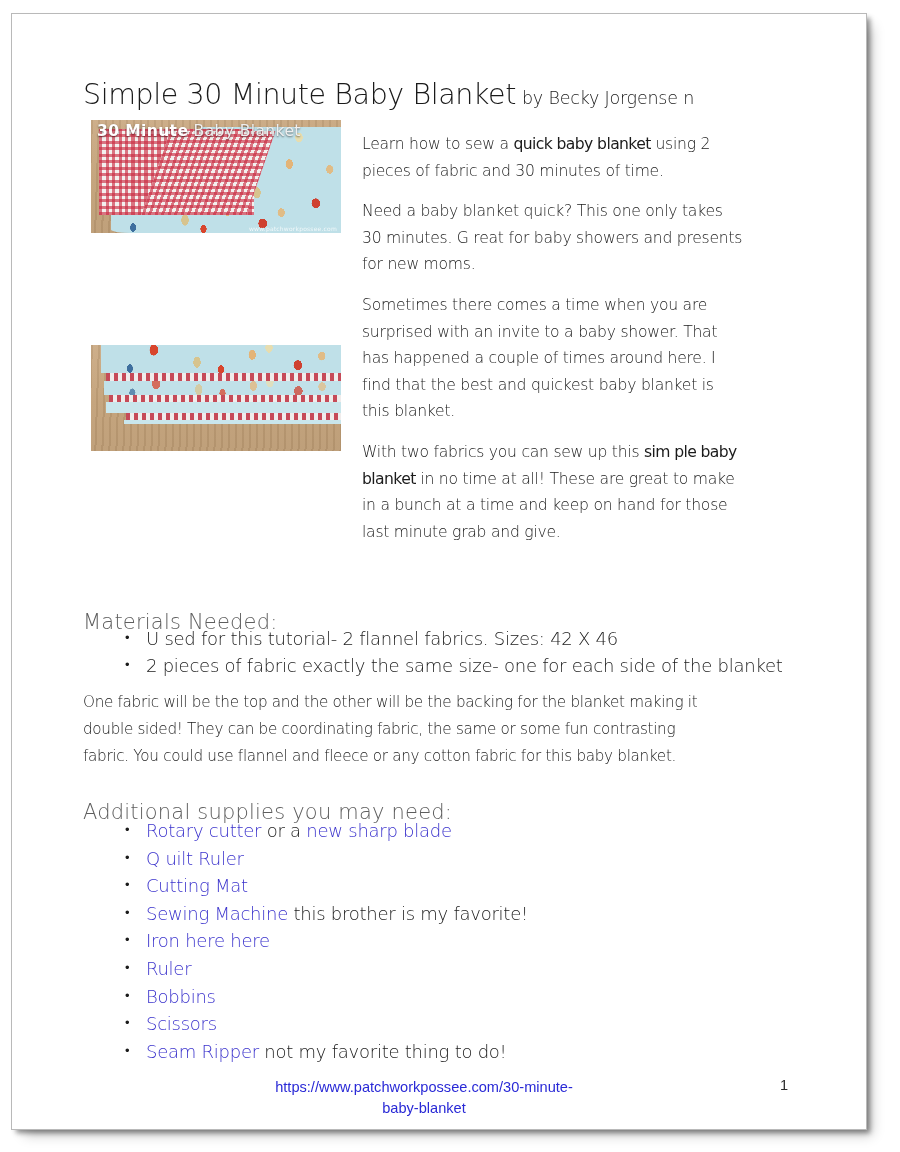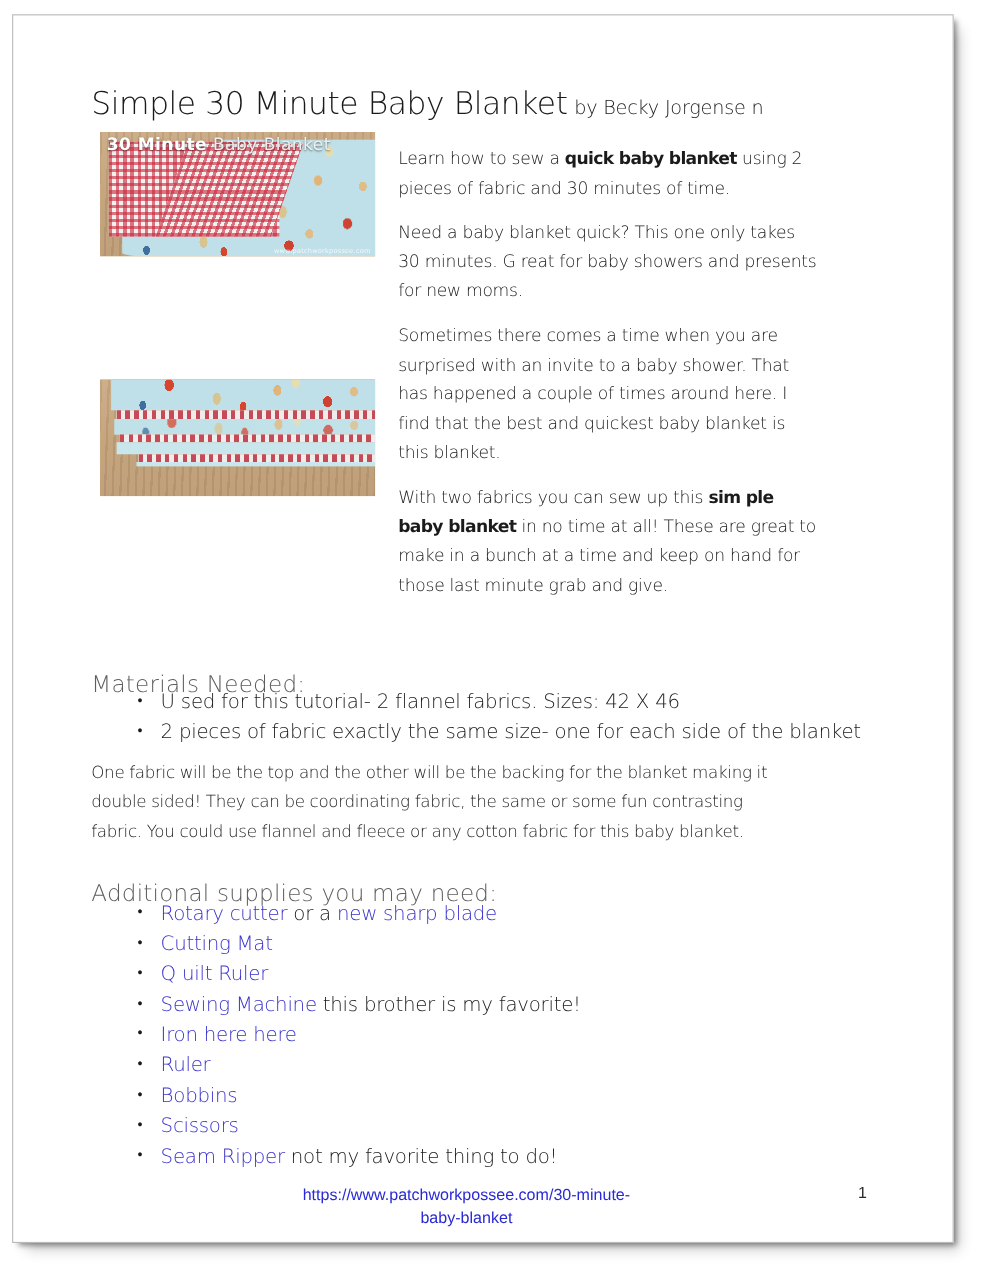--- a/index.html
+++ b/index.html
@@ -138,21 +138,21 @@
   }
   .body-p {
     font-family: "DejaVu Sans", sans-serif;
     font-weight: 300;
     font-size: 15.6px;
     line-height: 26.6px;
     color: #1b1b1b;
     margin: 0 0 14px 0;
     letter-spacing: -0.25px;
   }
-  .body-p b { font-weight: 700; letter-spacing: -0.6px; }
+  .body-p b { font-weight: 400; letter-spacing: -0.6px; }
 
   
   .section-heading {
     position: absolute;
     font-family: "DejaVu Sans", sans-serif;
     font-weight: 300;
     font-size: 21px;
     color: #5e5e5e;
     letter-spacing: 0.2px;
     white-space: nowrap;
@@ -278,22 +278,22 @@
     </ul>
   <div id="materials-note">
       <p>One fabric will be the top and the other will be the backing for the blanket making it</p>
       <p>double sided!  They can be coordinating fabric, the same or some fun contrasting</p>
       <p>fabric. You could use flannel and fleece or any cotton fabric for this baby blanket.</p>
     </div>
 
   <div class="section-heading" id="heading-additional">Additional supplies you may need:</div>
   <ul class="doc-list" id="list-supplies">
       <li><span class="doc-link">Rotary cutter</span><span> or a </span><span class="doc-link">new sharp blade</span></li>
+      <li><span class="doc-link">Q uilt Ruler</span></li>
       <li><span class="doc-link">Cutting Mat</span></li>
-      <li><span class="doc-link">Q uilt Ruler</span></li>
       <li><span class="doc-link">Sewing Machine</span><span> this brother is my favorite!</span></li>
       <li><span class="doc-link">Iron here here</span></li>
       <li><span class="doc-link">Ruler</span></li>
       <li><span class="doc-link">Bobbins</span></li>
       <li><span class="doc-link">Scissors</span></li>
       <li><span class="doc-link">Seam Ripper</span><span> not my favorite thing to do!</span></li>
     </ul>
 
   <div id="footer-url">
       <div>https://www.patchworkpossee.com/30-minute-</div>

